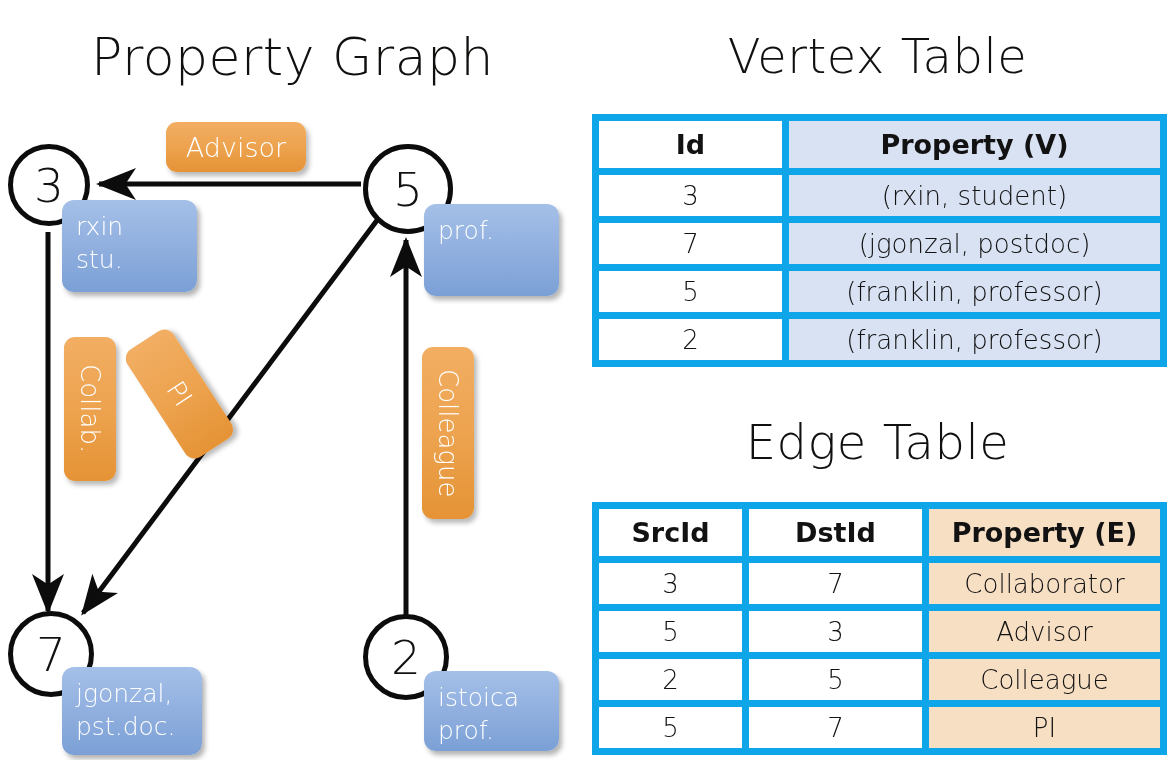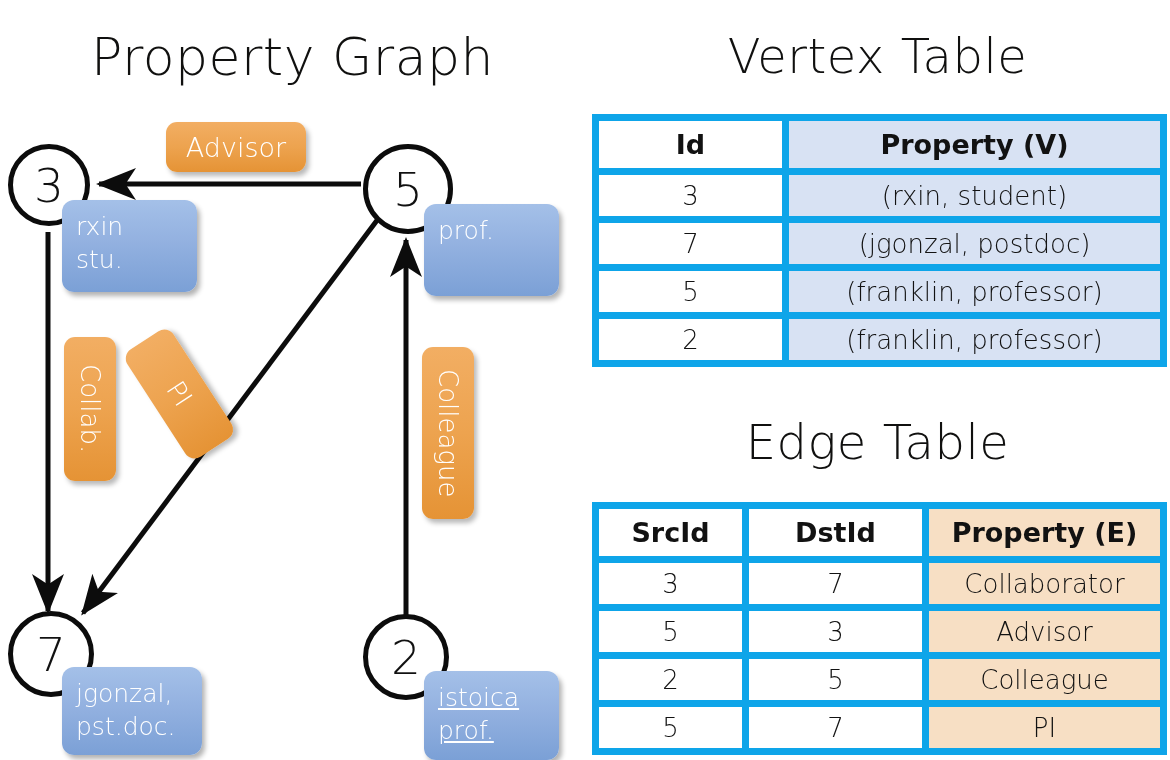--- a/index.html
+++ b/index.html
@@ -208,21 +208,21 @@
 
     <div class="prop-box" id="prop-franklin" style="left:424px; top:190px; width:135px; height:92px;">
       <div>prof.</div>
     </div>
 
     <div class="prop-box" id="prop-jgonzal" style="left:62px; top:653px; width:140px; height:88px;">
       <div>jgonzal,</div>
       <div>pst.doc.</div>
     </div>
 
-    <div class="prop-box" id="prop-istoica" style="left:424px; top:657px; width:135px; height:89px;text-decoration:underline;">
+    <div class="prop-box" id="prop-istoica" style="left:424px; top:657px; width:135px; height:80px;">
       <div>istoica</div>
       <div>prof.</div>
     </div>
 
     <div class="edge-label" id="label-advisor" style="left:166px; top:108px; width:140px; height:50px; font-size:27px;">
       <span>Advisor</span>
     </div>
 
     <div class="edge-label vertical" id="label-collab" style="left:64px; top:323px; width:52px; height:144px; font-size:26px;">
       <span>Collab.</span>

